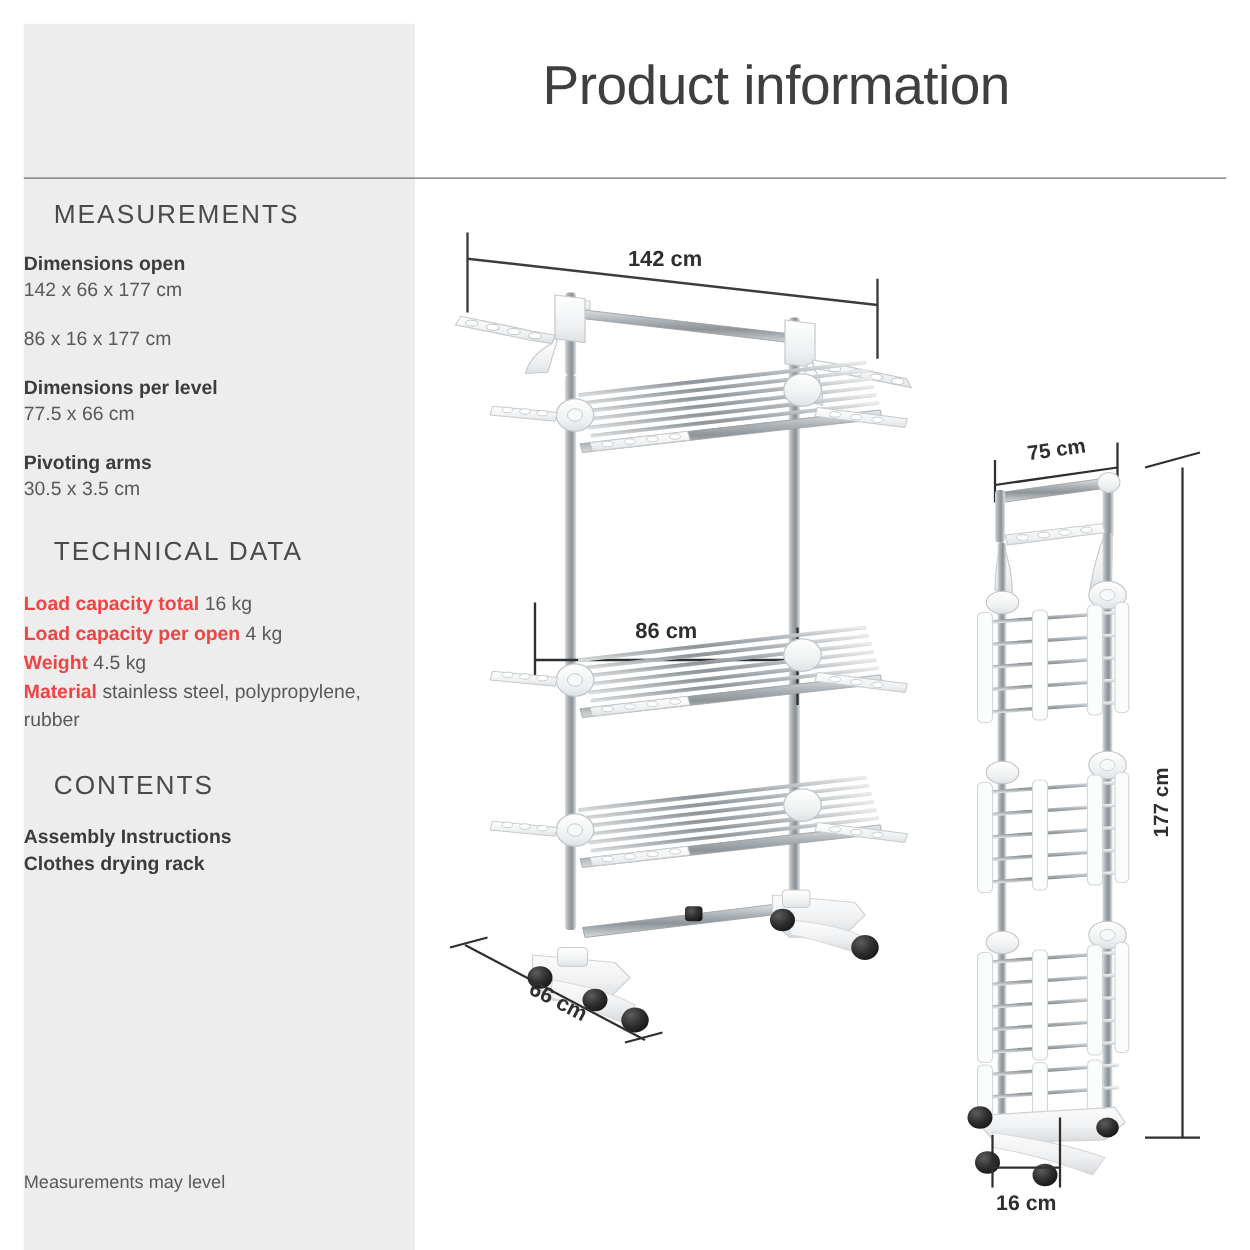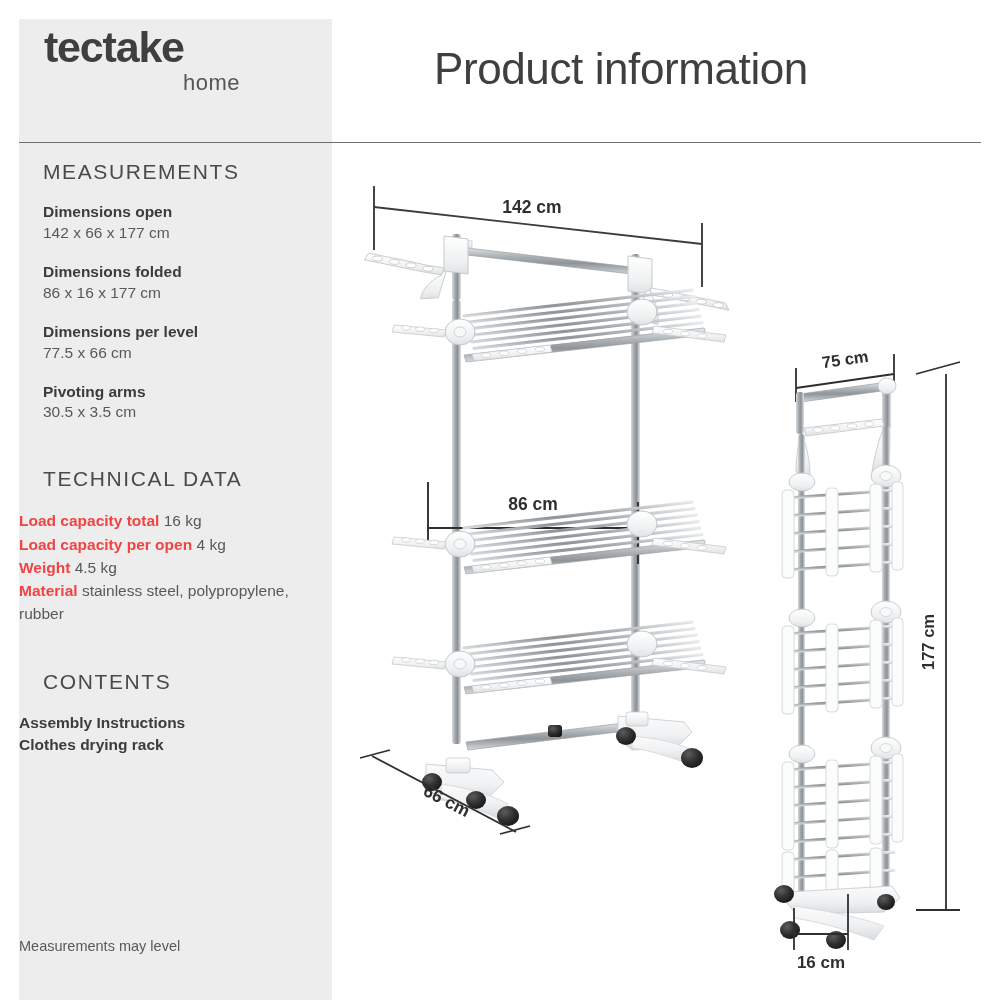--- a/index.html
+++ b/index.html
@@ -74,23 +74,23 @@
   }
 
   .sec-head {
     font-size: 21px;
     font-weight: 300;
     letter-spacing: 1.6px;
     color: #4a4a4a;
     margin: 0 0 18px 0;
     padding-left: 24px;
   }
-  .sec-head.gap-top { margin-top: 44px; }
-
-  .blk { margin-bottom: 18px; padding-left: 24px; }
+  .sec-head.gap-top { margin-top: 28px; }
+
+  .blk { margin-bottom: 18px; }
   .blk .lbl {
     font-size: 15.5px;
     font-weight: bold;
     color: #3c3c3c;
     line-height: 1.35;
   }
   .blk .val {
     font-size: 15.5px;
     font-weight: normal;
     color: #58595b;
@@ -140,38 +140,33 @@
   }
   .illus svg { display: block; }
 </style>
 </head>
 <body>
 
 <div id="page">
 
   <div class="sidebar"></div>
 
-  <div class="logo-wrap">
-    <div class="logo-main">tectake</div>
-    <div class="logo-sub">home</div>
-  </div>
 
   <div class="header-rule"></div>
 
   <div class="side-content">
 
     <div class="sec-head">MEASUREMENTS</div>
 
     <div class="blk">
       <div class="lbl">Dimensions open</div>
       <div class="val">142 x 66 x 177 cm</div>
     </div>
 
     <div class="blk">
-      <div class="lbl">Dimensions folded</div>
       <div class="val">86 x 16 x 177 cm</div>
     </div>
 
     <div class="blk">
       <div class="lbl">Dimensions per level</div>
       <div class="val">77.5 x 66 cm</div>
     </div>
 
     <div class="blk">
       <div class="lbl">Pivoting arms</div>

